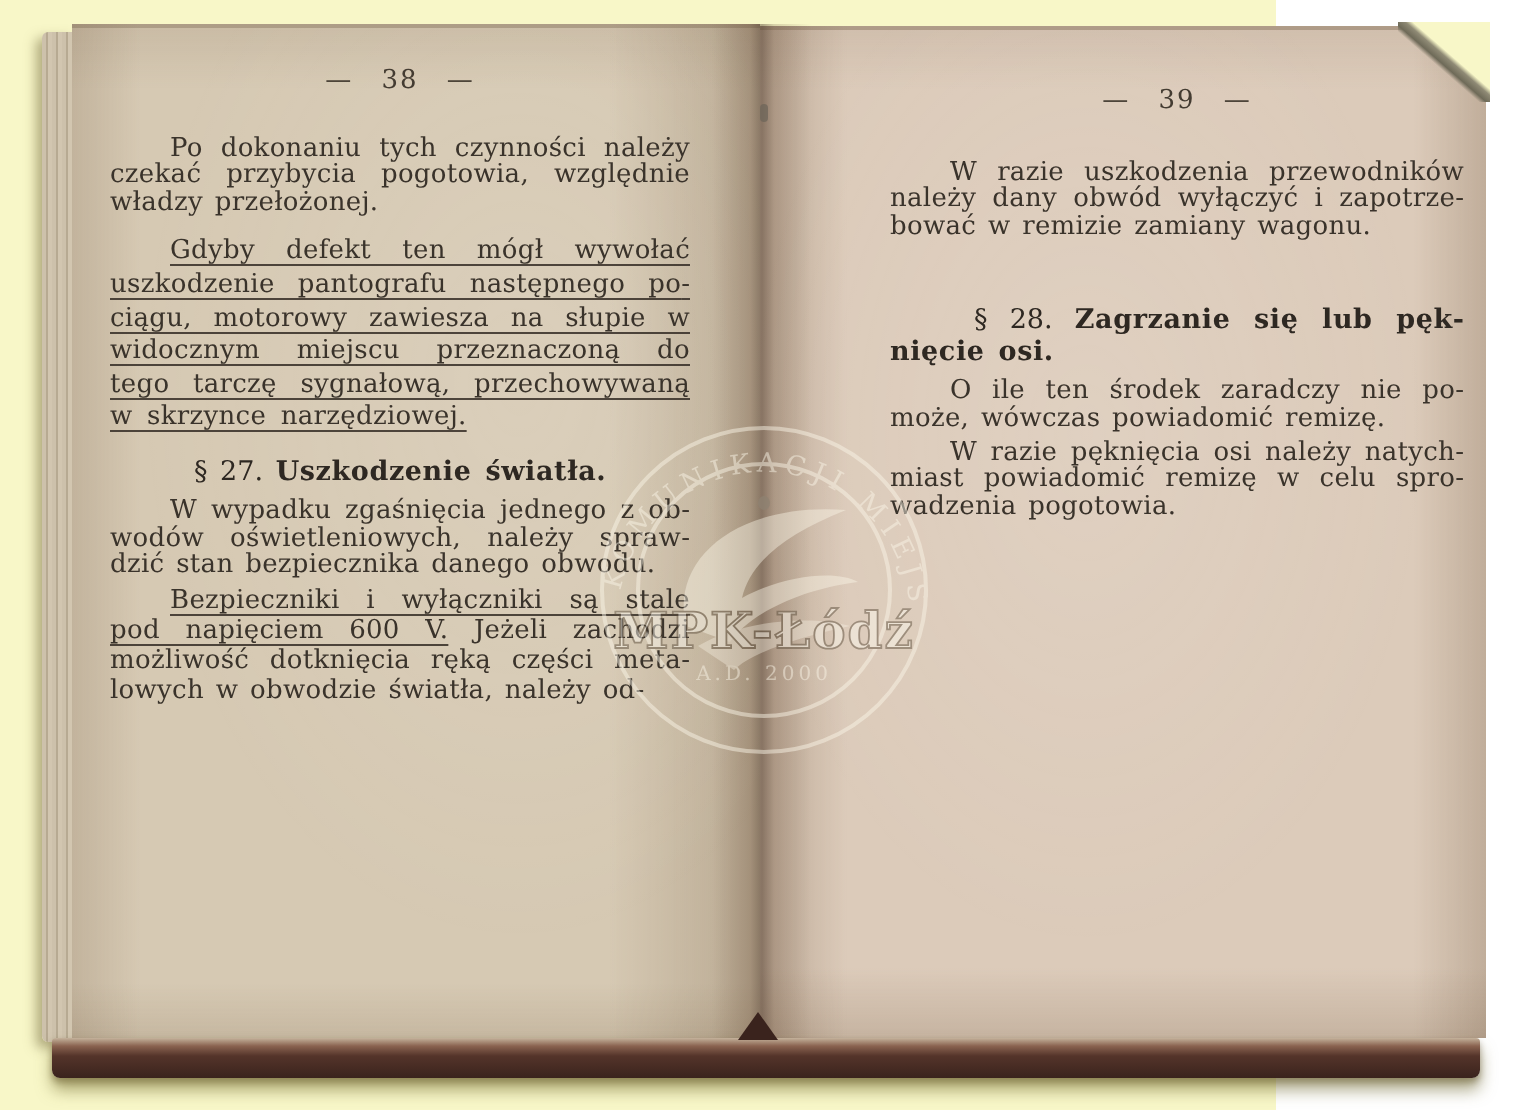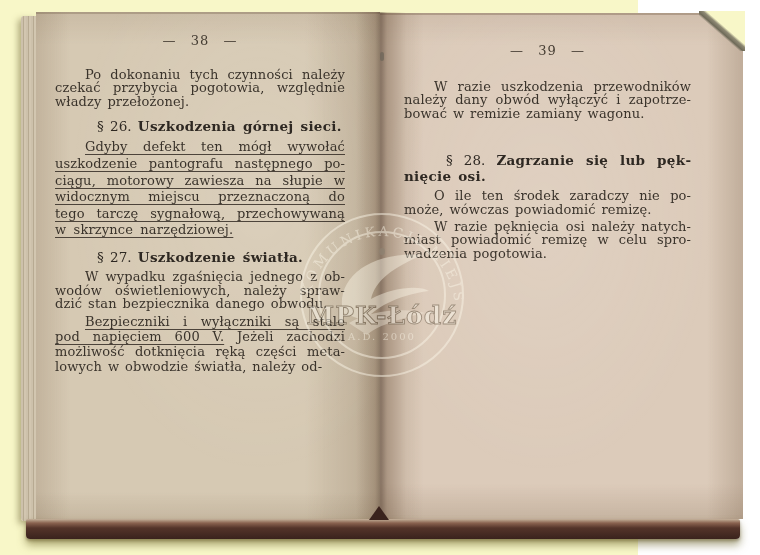--- a/index.html
+++ b/index.html
@@ -59,21 +59,21 @@
   }
   .gutter-notch{
     position:absolute;left:369px;top:506px;width:0;height:0;z-index:4;
     border-left:10px solid transparent;border-right:10px solid transparent;
     border-bottom:14px solid var(--edge-dark);
   }
 
   
   .text-col{position:absolute;z-index:3;color:var(--ink);font-size:13px;line-height:13.6px;}
   .text-col.left{left:55px;top:34px;width:290px;}
-  .text-col.right{left:404px;top:44px;width:287px;}
+  .text-col.right{left:445px;top:44px;width:287px;}
   .pagenum{text-align:center;font-size:13px;letter-spacing:1px;word-spacing:9px;color:#443c32;}
   .text-col.left .pagenum{margin:0 0 20px;}
   .text-col.right .pagenum{margin:0 0 22px;}
   .para{
     margin:0 0 3px;text-align:justify;text-indent:30px;
     hyphens:manual;-webkit-hyphens:manual;word-spacing:1.6px;letter-spacing:.15px;
   }
   .para.noindent{text-indent:0;}
   .para.mb10{margin-bottom:10px;}
   .para.mb5{margin-bottom:5px;}
@@ -113,21 +113,20 @@
   <div class="gutter"></div>
   <div class="staple top"></div>
   <div class="staple mid"></div>
   <div class="bottom-edge"></div>
   <div class="gutter-notch"></div>
   <div class="corner-cut"></div>
 
   <div class="text-col left">
     <div class="pagenum">— 38 —</div>
     <p class="para mb10">Po dokonaniu tych czynności należy czekać przybycia pogotowia, względnie władzy przełożonej.</p>
-    <p class="heading"><span class="sec-num">§ 26.</span> <span class="sec-title">Uszkodzenia górnej sieci.</span></p>
     <p class="para ublock mb10">Gdyby defekt ten mógł wywołać uszkodzenie pantografu następnego po­ciągu, motorowy zawiesza na słupie w widocznym miejscu przeznaczoną do tego tarczę sygnałową, przechowywaną w skrzynce narzędziowej.</p>
     <p class="heading"><span class="sec-num">§ 27.</span> <span class="sec-title">Uszkodzenie światła.</span></p>
     <p class="para">W wypadku zgaśnięcia jednego z ob­wodów oświetleniowych, należy spraw­dzić stan bezpiecznika danego obwodu.</p>
     <p class="para lh15"><span class="underlined">Bezpieczniki i wyłączniki są stale pod napięciem 600 V.</span><span> Jeżeli zachodzi możliwość dotknięcia ręką części meta­lowych w obwodzie światła, należy od-</span></p>
   </div>
 
   <div class="text-col right">
     <div class="pagenum">— 39 —</div>
     <p class="para mb14">W razie uszkodzenia przewodników należy dany obwód wyłączyć i zapotrze­bować w remizie zamiany wagonu.</p>
     <p class="heading"><span class="sec-num">§ 28.</span> <span class="sec-title">Zagrzanie się lub pęk­nięcie osi.</span></p>

